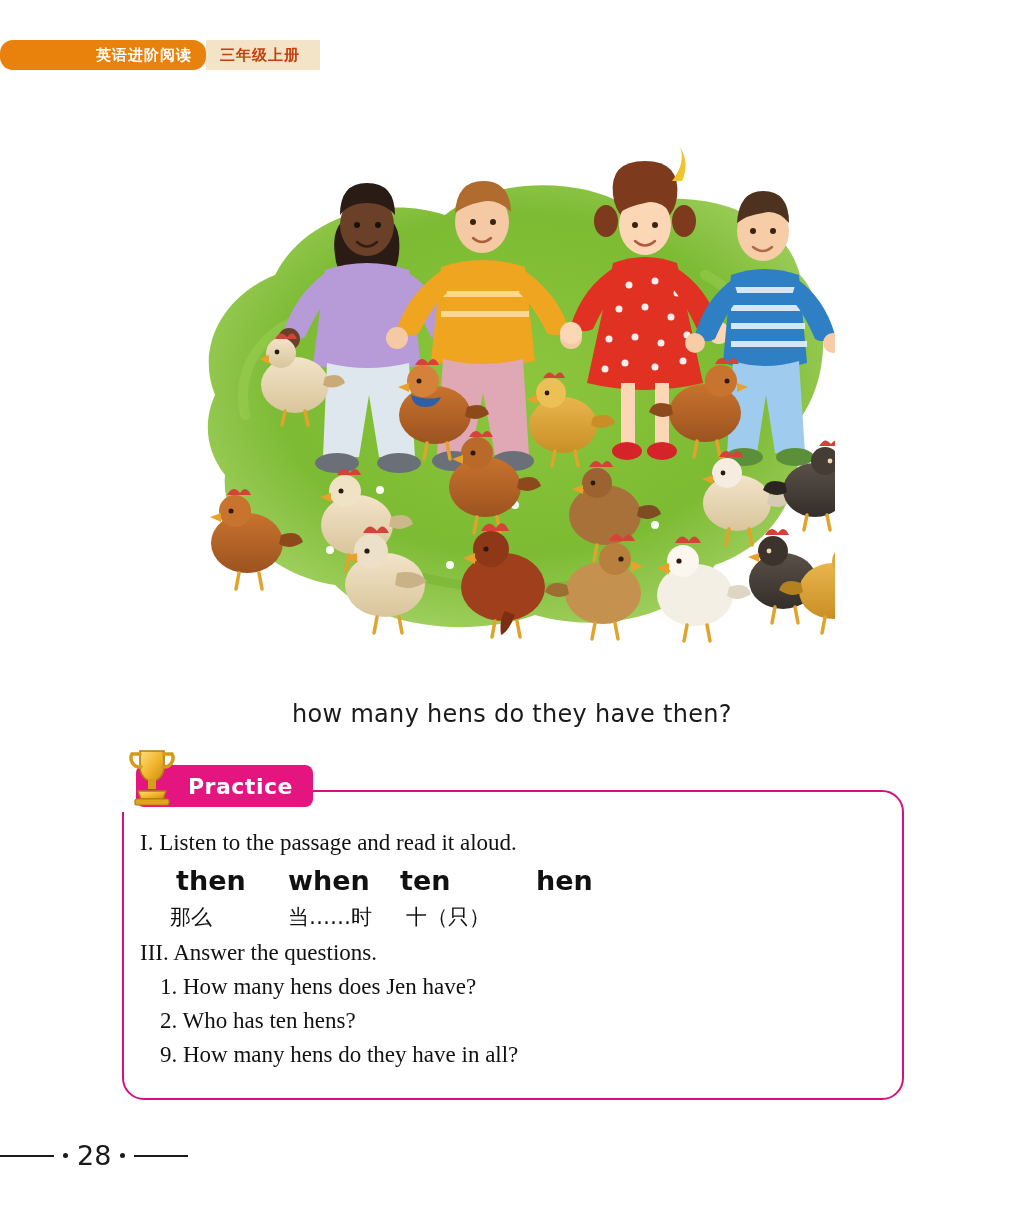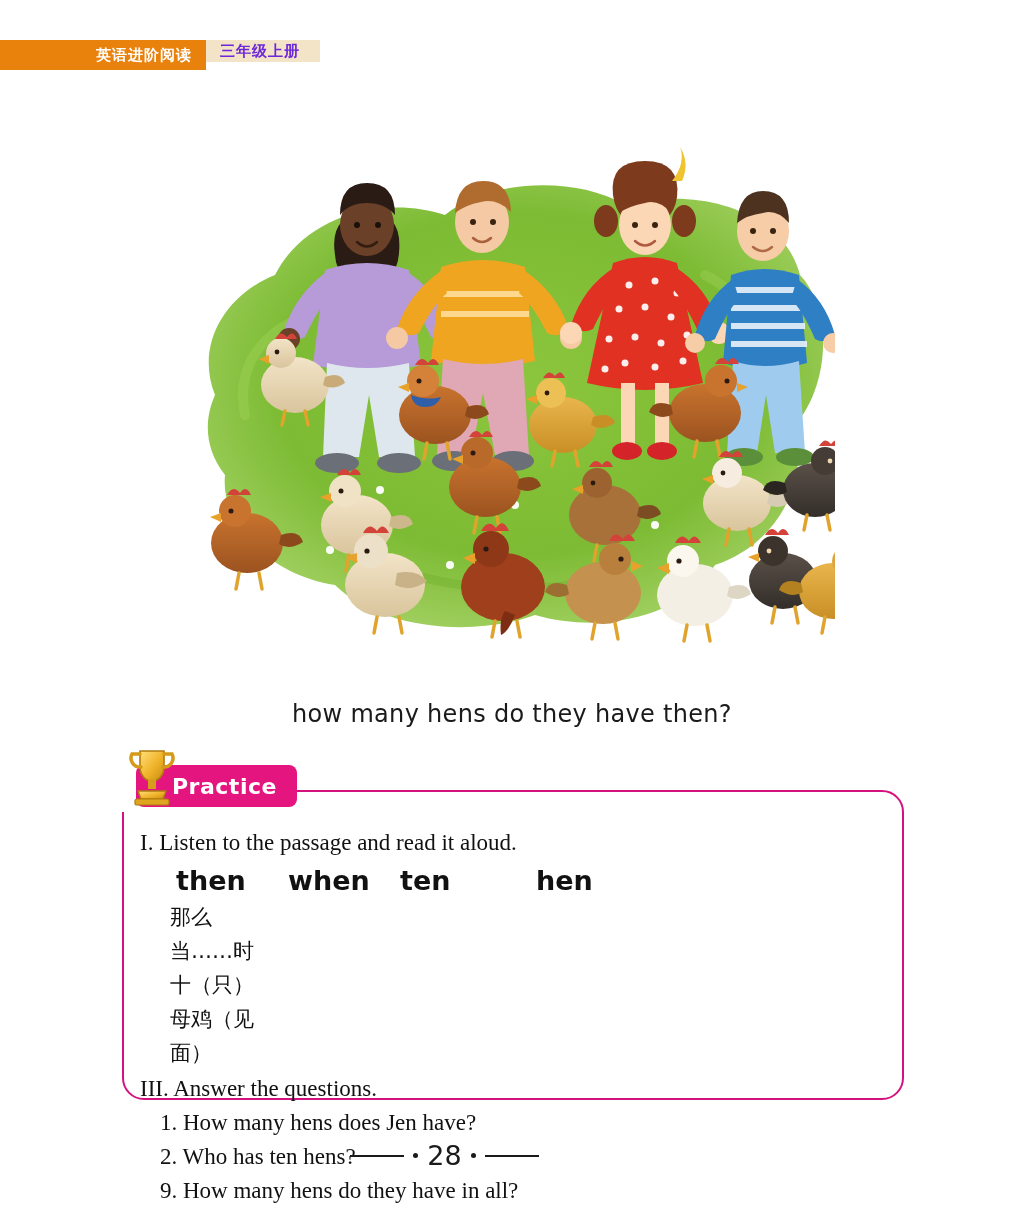--- a/index.html
+++ b/index.html
@@ -29,32 +29,33 @@
     color: #ffffff;
     font-family: "DejaVu Sans", sans-serif;
     font-size: 15px;
     font-weight: bold;
     letter-spacing: 1px;
     display: flex;
     align-items: center;
     padding: 0 14px 0 96px;
     height: 30px;
     box-sizing: border-box;
+    border-radius: 13px;
   }
   .header-tan {
     background: #f3e3c7;
-    color: #6d28d9;
+    color: #c2410c;
     font-family: "DejaVu Sans", sans-serif;
     font-size: 15px;
     font-weight: bold;
     letter-spacing: 1px;
     display: flex;
     align-items: center;
     padding: 0 20px 0 14px;
-    height: 22px;
+    height: 30px;
     box-sizing: border-box;
   }
 
   
   .illustration {
     position: absolute;
     left: 185px;
     top: 95px;
     width: 650px;
     height: 580px;
@@ -87,21 +88,21 @@
   }
   .practice-tab {
     position: absolute;
     left: 136px;
     top: 765px;
     height: 42px;
     background: #e4157f;
     border-radius: 8px 8px 8px 8px;
     display: flex;
     align-items: center;
-    padding: 0 20px 0 36px;
+    padding: 0 20px 0 52px;
     box-sizing: border-box;
   }
   .practice-tab .label {
     font-family: "DejaVu Sans", sans-serif;
     color: #ffffff;
     font-size: 22px;
     font-weight: bold;
     letter-spacing: 0.5px;
   }
   .trophy-icon {
@@ -146,35 +147,33 @@
   .word-row .w.wide { width: 136px; }
 
   .cn-row {
     display: flex;
     padding-left: 30px;
     font-family: "DejaVu Sans", sans-serif;
     font-size: 21px;
     margin-top: 2px;
     margin-bottom: 2px;
     color: #111;
-    flex-direction: column;
   }
   .cn-row .c { width: 118px; }
   .cn-row .c.wide { width: 130px; }
 
   
   .footer {
     position: absolute;
     left: 0;
     top: 1140px;
     width: 821px;
     display: flex;
     align-items: center;
-    justify-content: center;
-    padding-left: 34px;
+    justify-content: flex-start;
   }
   .footer .rule {
     width: 54px;
     height: 2px;
     background: #1a1a1a;
   }
   .footer .dot {
     width: 5px;
     height: 5px;
     border-radius: 50%;
@@ -522,21 +521,20 @@
   <div class="word-row">
     <span class="w">then</span>
     <span class="w">when</span>
     <span class="w wide">ten</span>
     <span class="w">hen</span>
   </div>
   <div class="cn-row">
     <span class="c">那么</span>
     <span class="c">当……时</span>
     <span class="c wide">十（只）</span>
-    <span class="c">母鸡（见面）</span>
   </div>
 
   <div class="pc-line">III. Answer the questions.</div>
   <div class="pc-line pc-indent2">1. How many hens does Jen have?</div>
   <div class="pc-line pc-indent2">2. Who has ten hens?</div>
   <div class="pc-line pc-indent2">9. How many hens do they have in all?</div>
 </div>
 
 <div class="footer">
   <div class="rule"></div>

